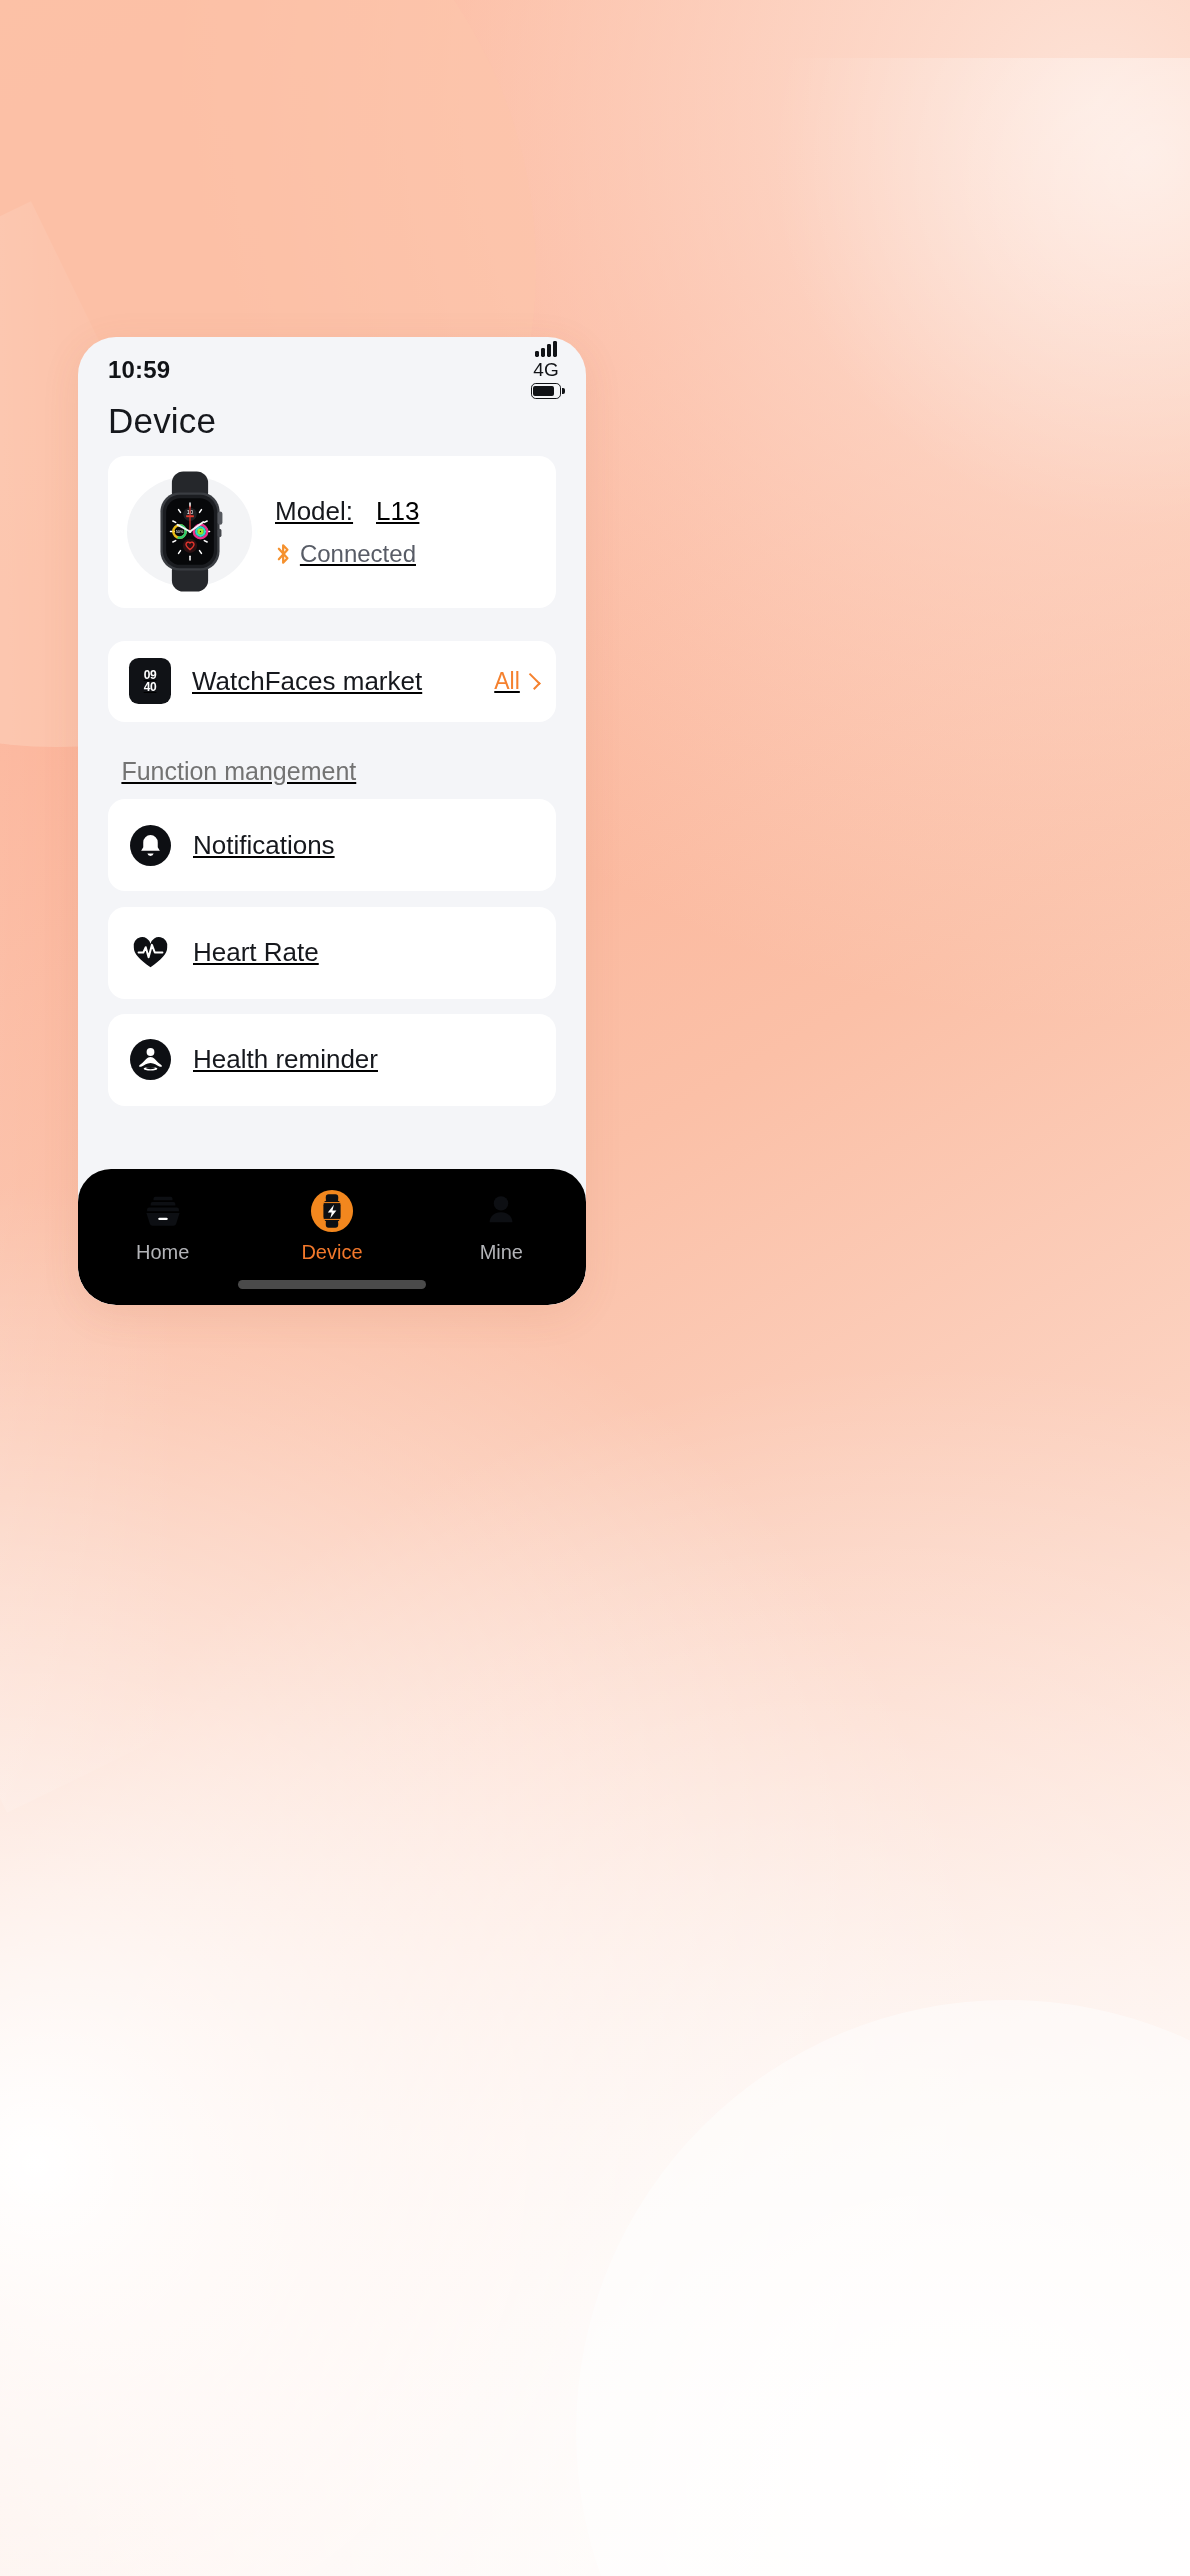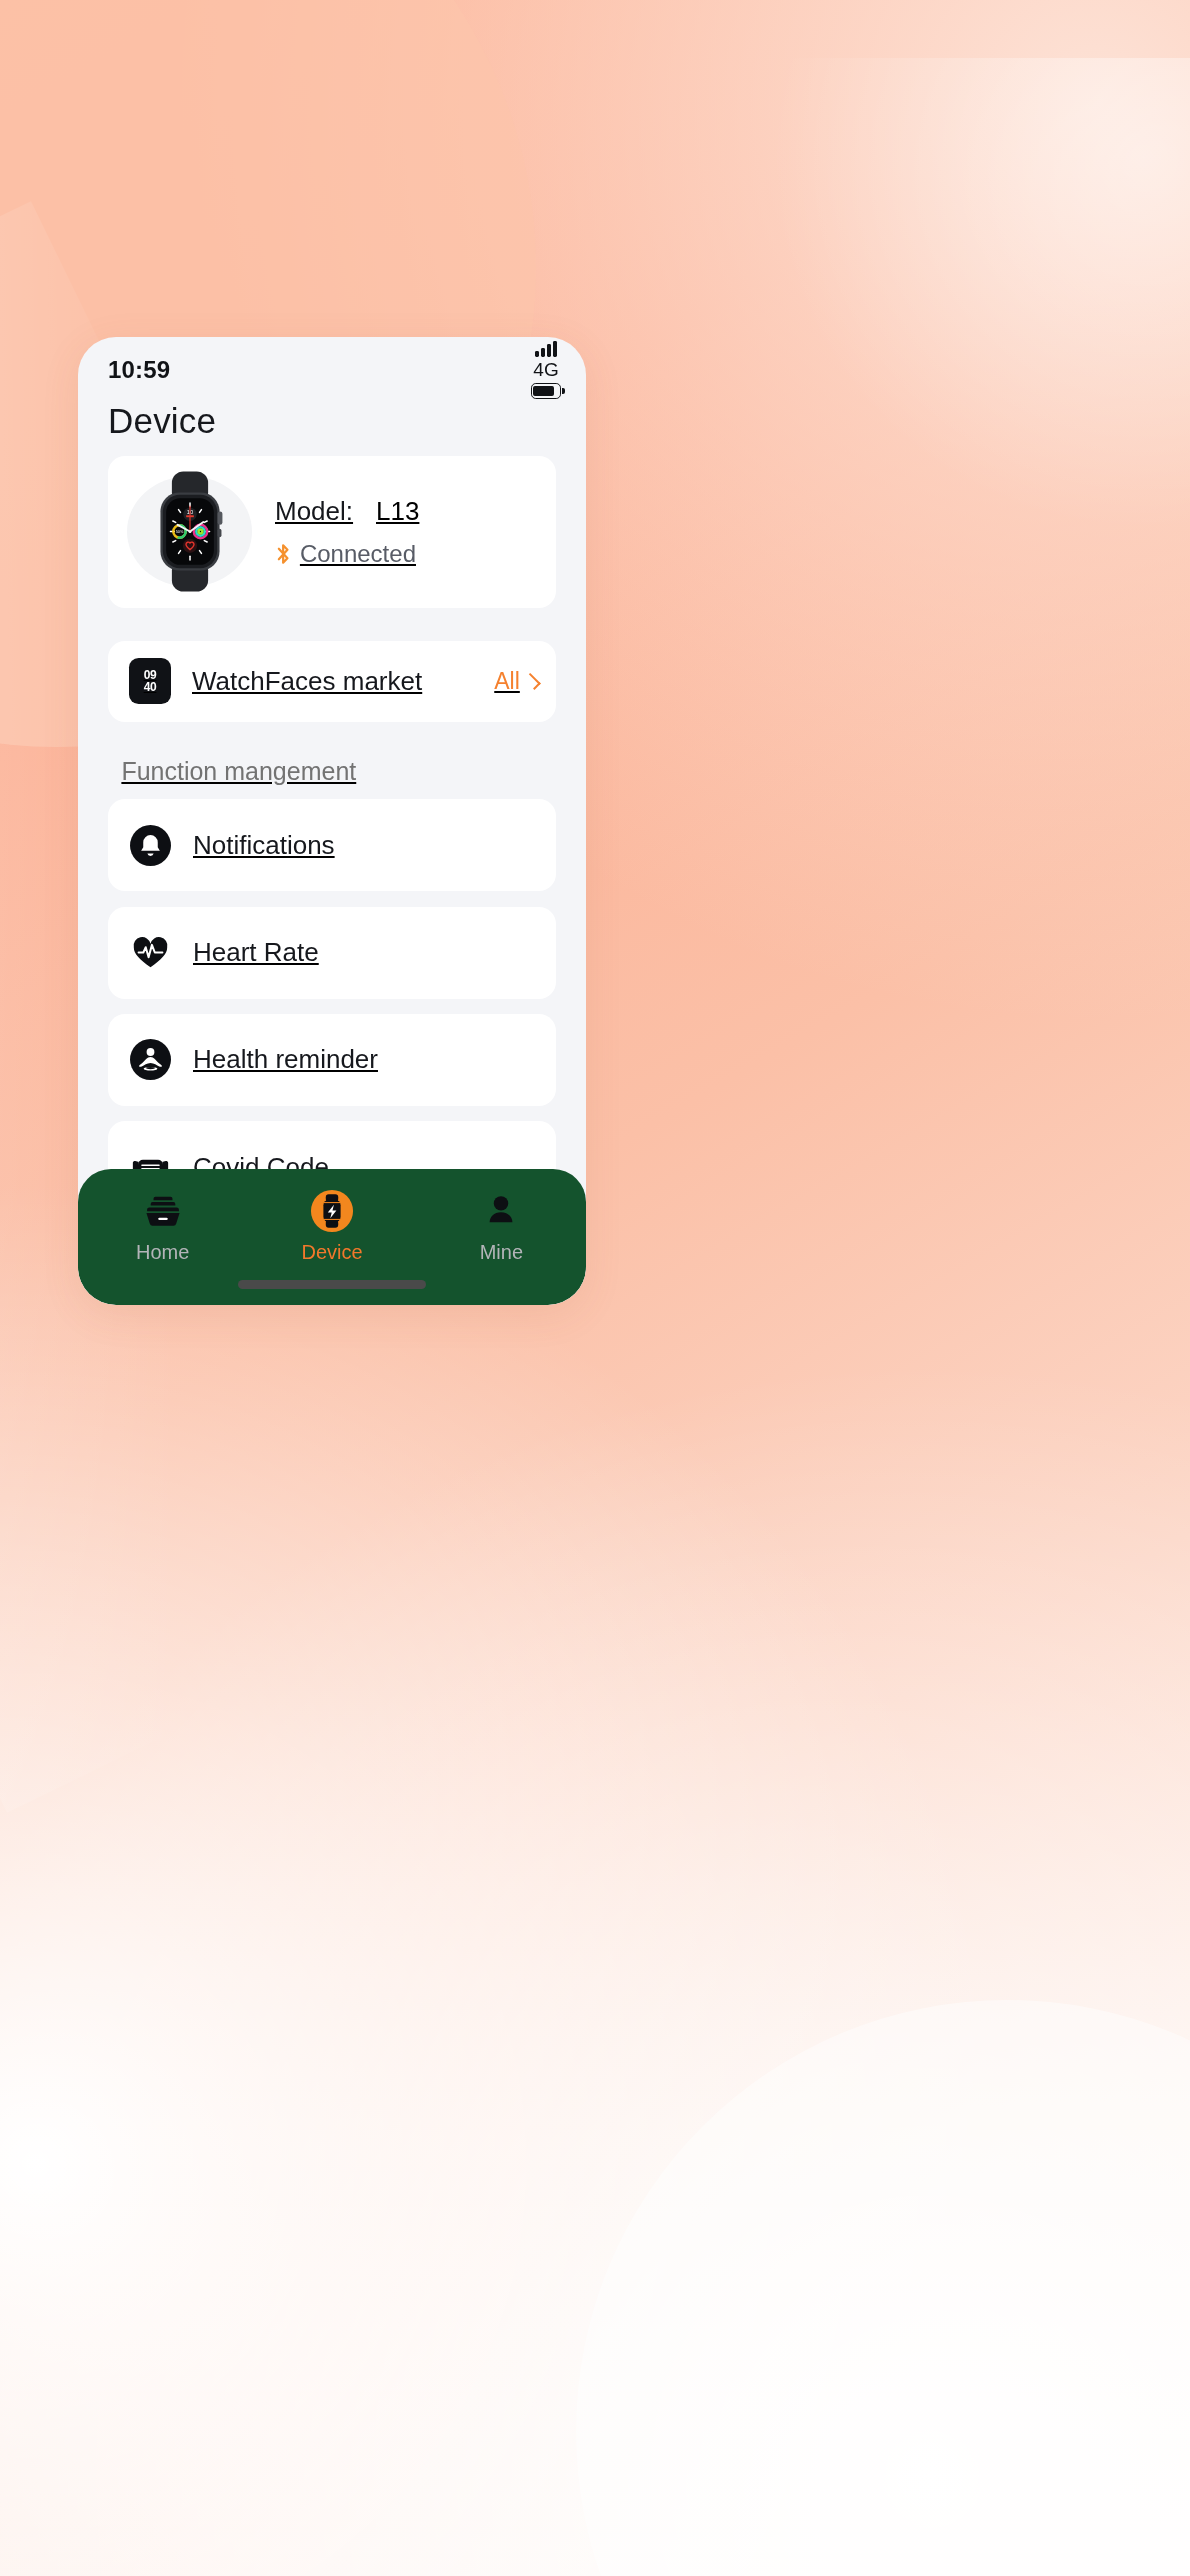--- a/index.html
+++ b/index.html
@@ -278,27 +278,26 @@
   .fn-label {
     margin-left: 22px;
     font-size: 26px;
     color: #16181d;
   }
 
   
   .tabbar {
     flex: none;
     height: 136px;
-    background: #14532d;
+    background: #000000;
     border-radius: 33px 33px 38px 38px;
     display: flex;
     align-items: flex-start;
     padding-top: 21px;
     position: relative;
-    justify-content: flex-end;
   }
   .tab {
     flex: 1;
     display: flex;
     flex-direction: column;
     align-items: center;
     gap: 8.6px;
   }
   .tab-ico { height: 42px; display: flex; align-items: center; justify-content: center; }
   .tab-ico svg { display: block; }
@@ -448,35 +447,20 @@
           <circle cx="21.5" cy="21.5" r="21.5" fill="#0d0f13"></circle>
           <circle cx="21.5" cy="13.6" r="4.1" fill="#fff"></circle>
           <path d="M21.5 18.8 c-3.6 0 -5.6 3.4 -8.6 6.3 c-1.9 1.8 -3.4 2.3 -3.4 3.2 c0 .9 1.3 1.2 2.8 .6 c2.7 -1.1 5.4 -3.6 9.2 -3.6 c3.8 0 6.5 2.5 9.2 3.6 c1.5 .6 2.8 .3 2.8 -.6 c0 -.9 -1.5 -1.4 -3.4 -3.2 c-3 -2.9 -5 -6.3 -8.6 -6.3 z" fill="#fff"></path>
           <ellipse cx="21.5" cy="31.2" rx="7.2" ry="1.9" fill="#fff"></ellipse>
           <ellipse cx="21.5" cy="30.5" rx="4.6" ry="1.1" fill="#0d0f13"></ellipse>
         </svg>
       </div>
       <div class="fn-label">Health reminder</div>
     </div>
 
-    <div class="card fn-card">
-      <div class="fn-icon">
-        <svg width="41" height="41" viewBox="0 0 43 43">
-          <path d="M3 16.5 c0 -2 2.6 -2.4 4.6 -1.4 l1.4 .7 v11.4 l-1.4 .7 C5.6 28.9 3 28.5 3 26.5 z" fill="#0d0f13"></path>
-          <path d="M40 16.5 c0 -2 -2.6 -2.4 -4.6 -1.4 l-1.4 .7 v11.4 l1.4 .7 c2 1 4.6 .6 4.6 -1.4 z" fill="#0d0f13"></path>
-          <rect x="8.4" y="13.3" width="26.2" height="16.4" rx="5.2" fill="#0d0f13"></rect>
-          <g stroke="#ffffff" stroke-width="1.7" stroke-linecap="round">
-            <line x1="12.6" y1="19.2" x2="30.4" y2="19.2"></line>
-            <line x1="12.6" y1="23" x2="30.4" y2="23"></line>
-            <line x1="12.6" y1="26.5" x2="30.4" y2="26.5"></line>
-          </g>
-        </svg>
-      </div>
-      <div class="fn-label">Covid Code</div>
-    </div>
 
   </div>
 
   <div class="tabbar">
 
     <div class="tab">
       <div class="tab-ico">
         <svg width="42" height="36" viewBox="0 0 44 38">
           <path d="M14 4 h16 a2 2 0 0 1 2 2 v1.6 h-20 V6 a2 2 0 0 1 2 -2 z" fill="#0d0f13"></path>
           <path d="M11 9.6 h22 a2 2 0 0 1 2 2 v1.6 h-26 v-1.6 a2 2 0 0 1 2 -2 z" fill="#0d0f13"></path>

